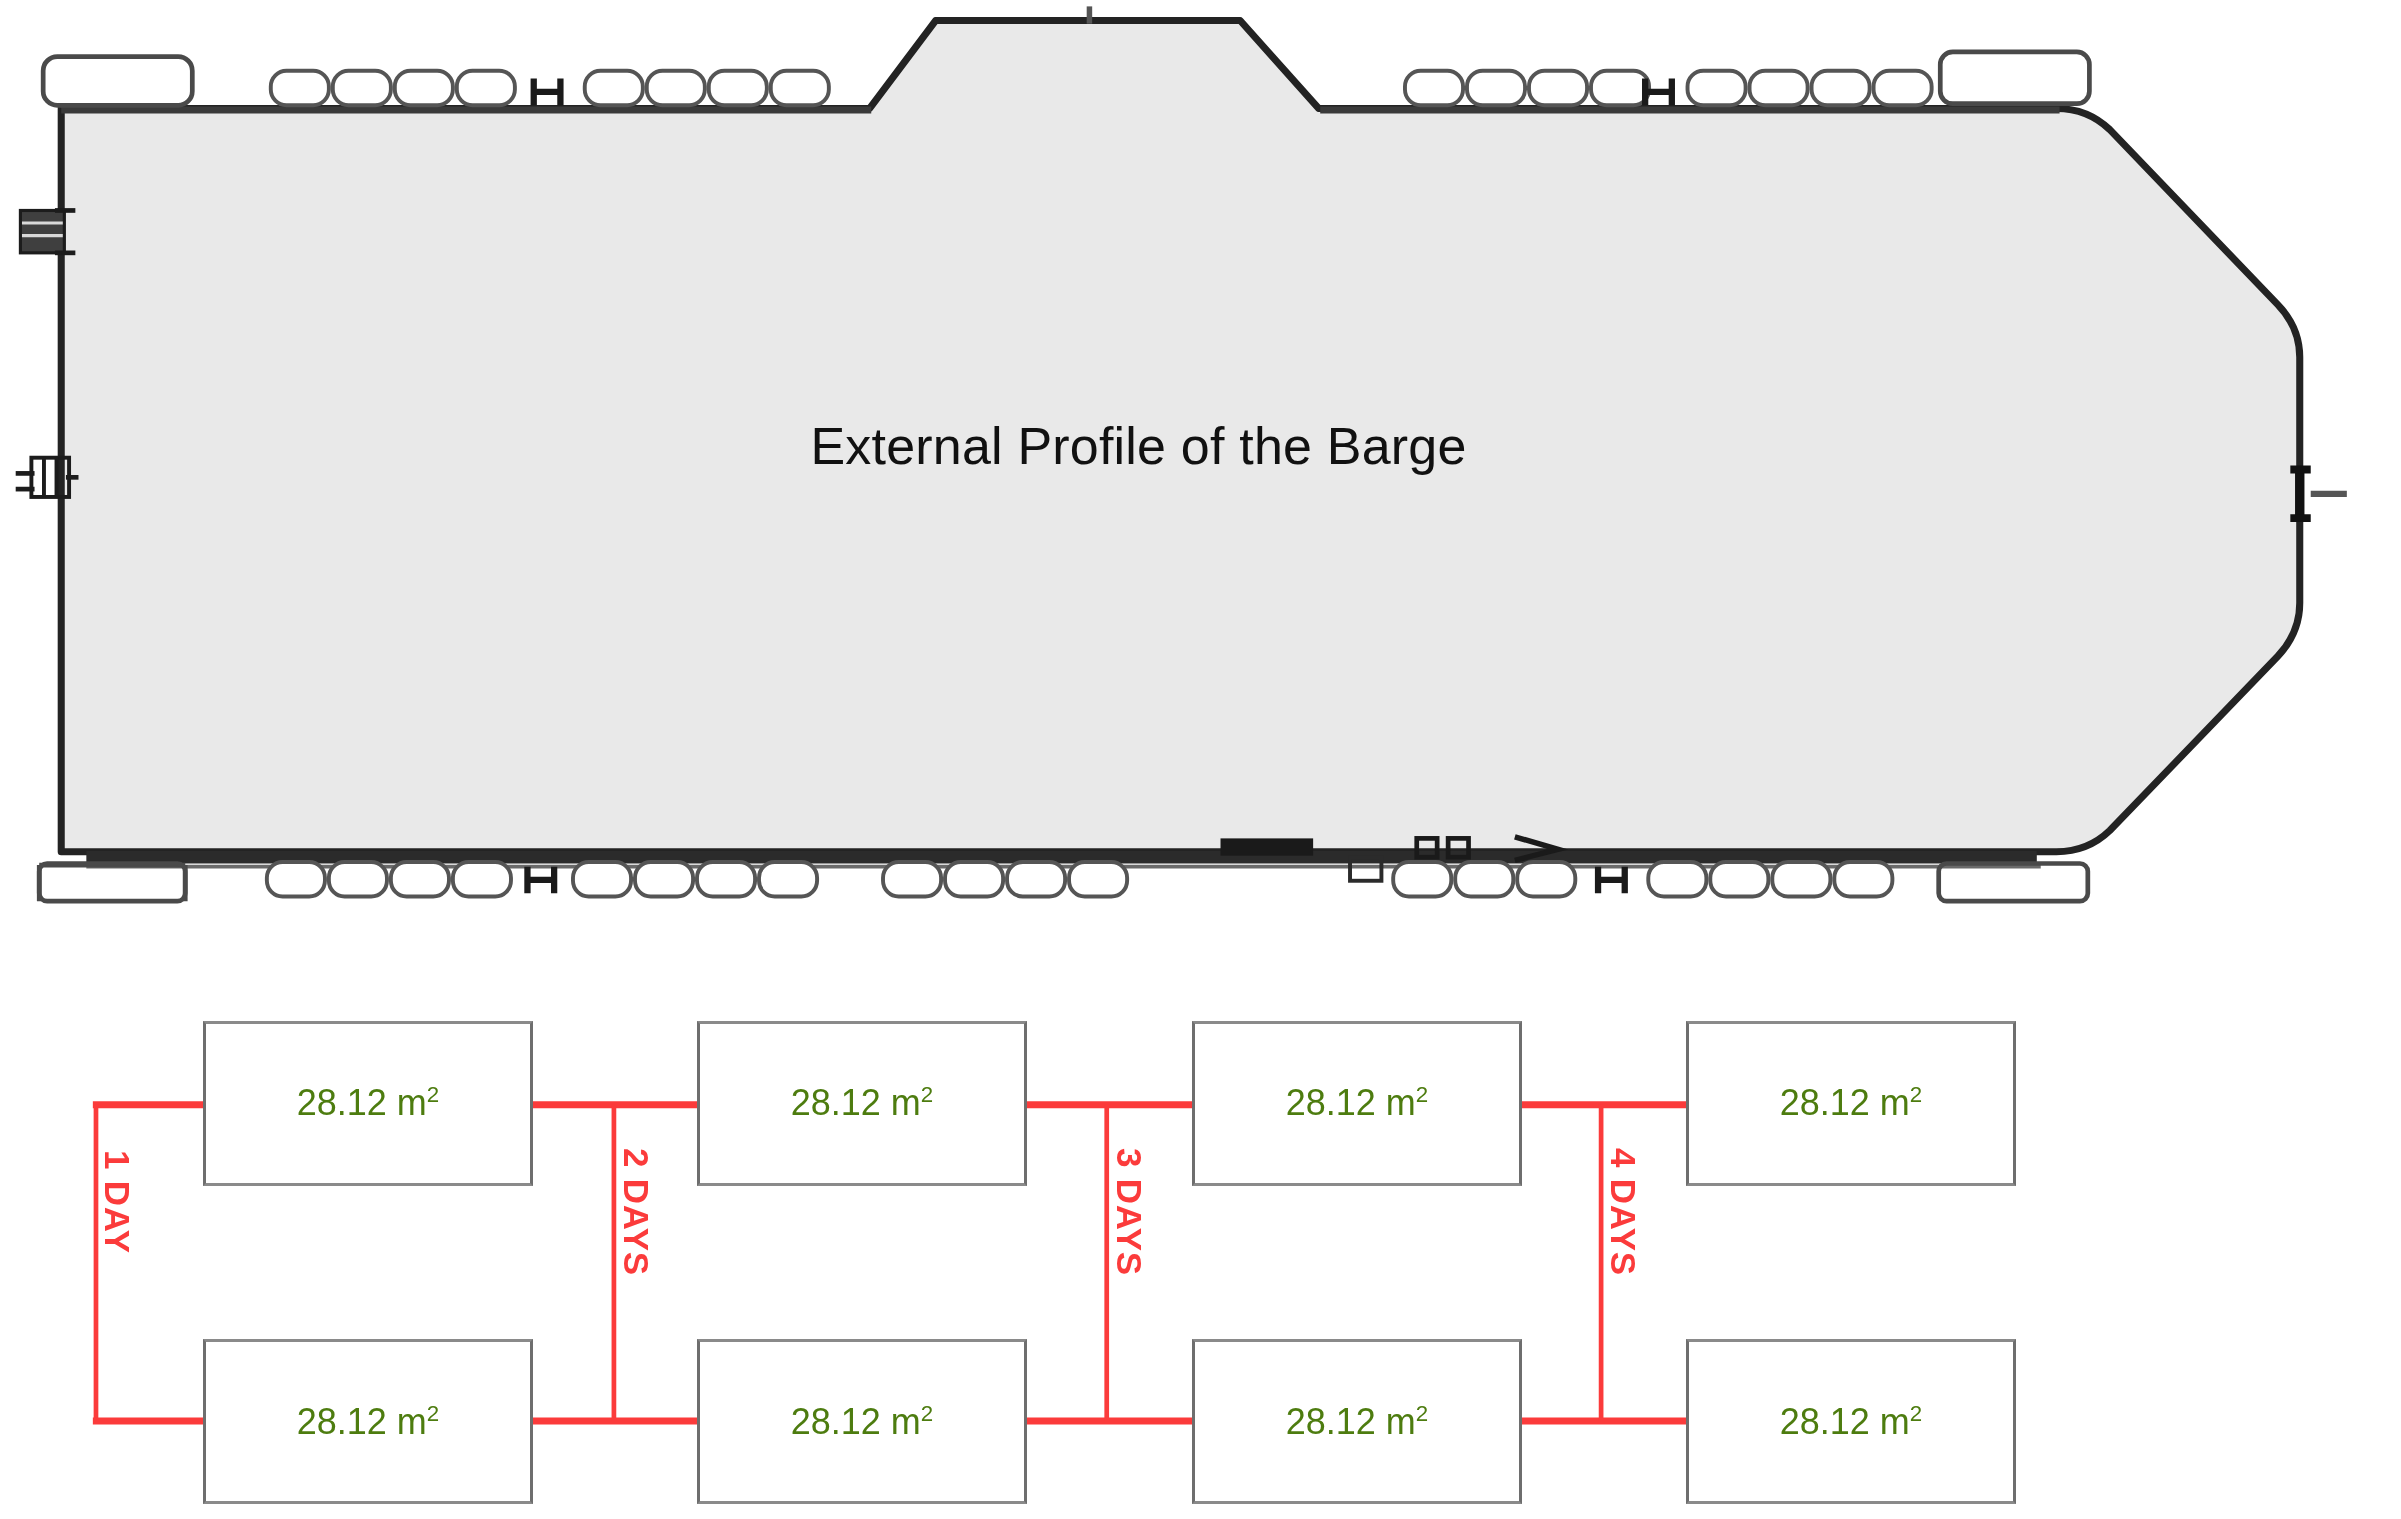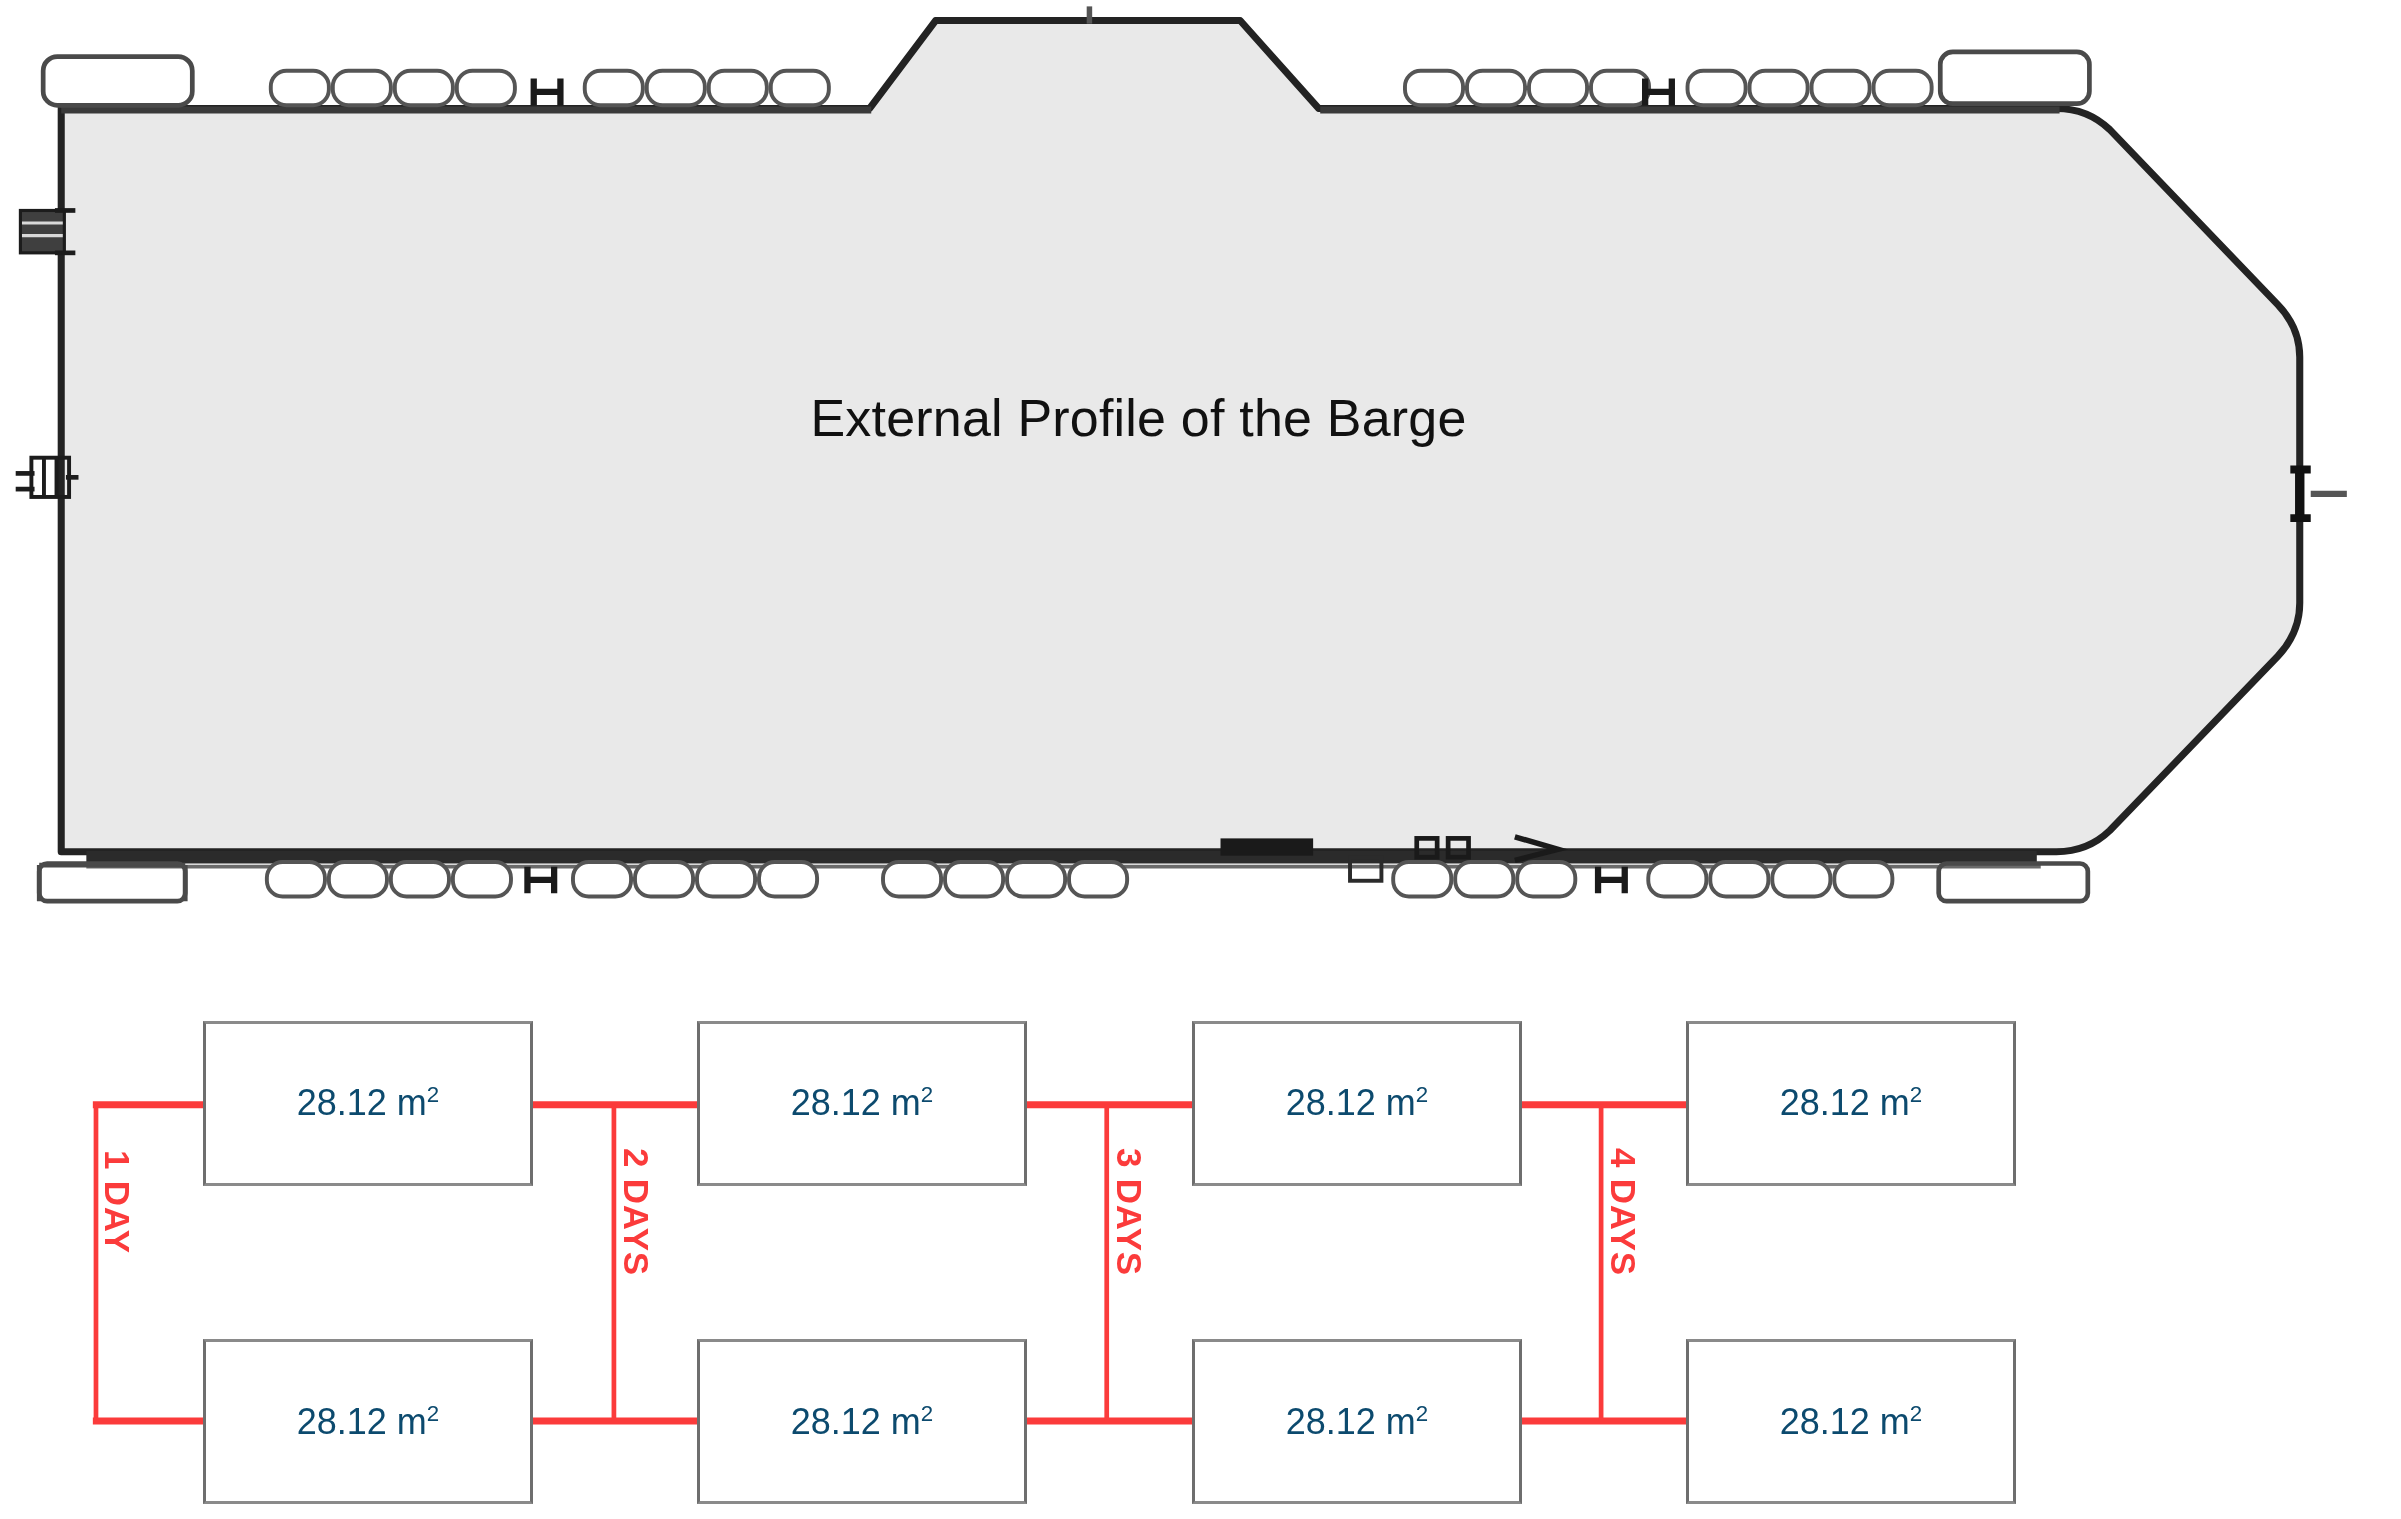--- a/index.html
+++ b/index.html
@@ -40,20 +40,21 @@
     pointer-events: none;
   }
   .barge-title .line {
     display: block;
     color: #111111;
     font-size: 52px;
     font-weight: 400;
     line-height: 1.12;
     letter-spacing: 0.2px;
     font-family: "Liberation Sans", sans-serif;
+    margin-top: 28px;
   }
 
   
   #flow {
     position: absolute;
     left: 0;
     top: 1005px;
     width: 2401px;
     height: 514px;
   }
@@ -64,21 +65,21 @@
     background: #ffffff;
     border: 3.1px solid #6e6e6e;
     border-top-color: #8a8a8a;
     border-bottom-color: #8a8a8a;
     display: flex;
     align-items: center;
     justify-content: center;
     z-index: 3;
   }
   .flow-box .area-label {
-    color: #0c4a6e;
+    color: #4d7c0f;
     font-size: 36px;
     font-weight: 400;
     font-family: "Liberation Sans", sans-serif;
     white-space: nowrap;
   }
   .flow-box .area-label sup {
     font-size: 0.62em;
     vertical-align: super;
     line-height: 0;
   }

